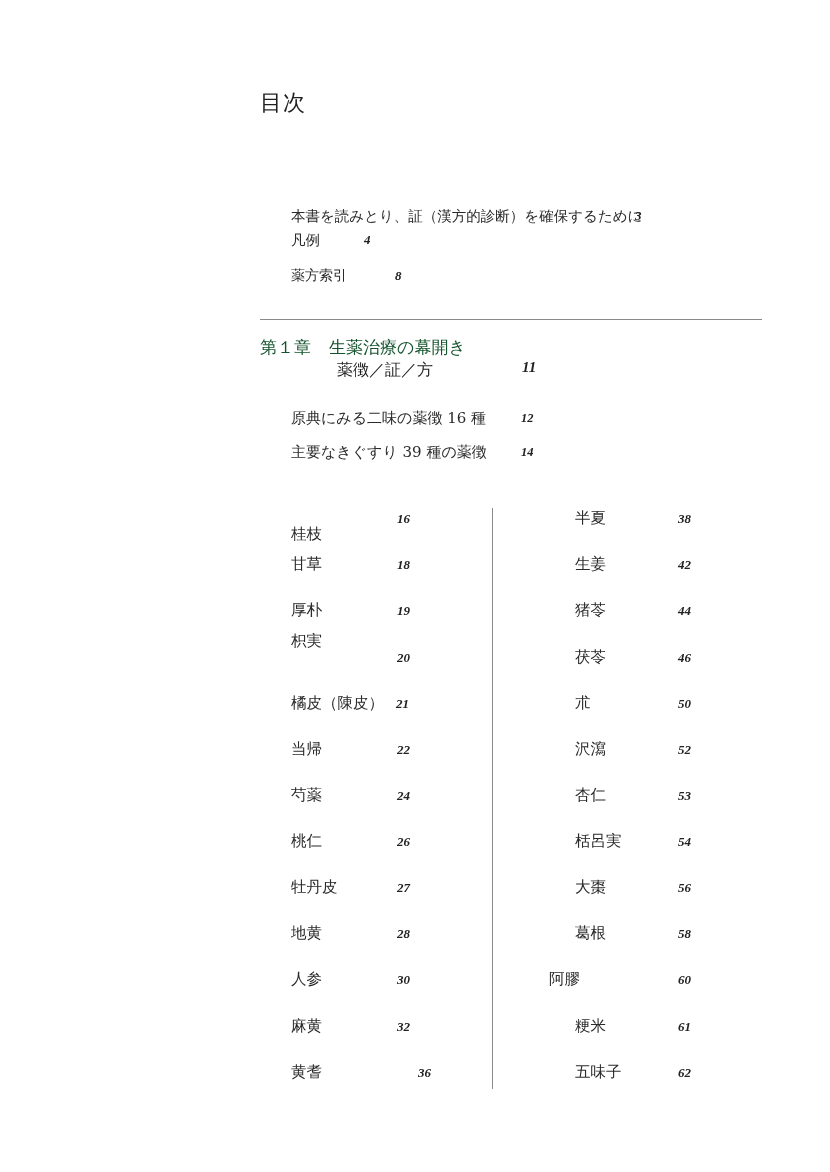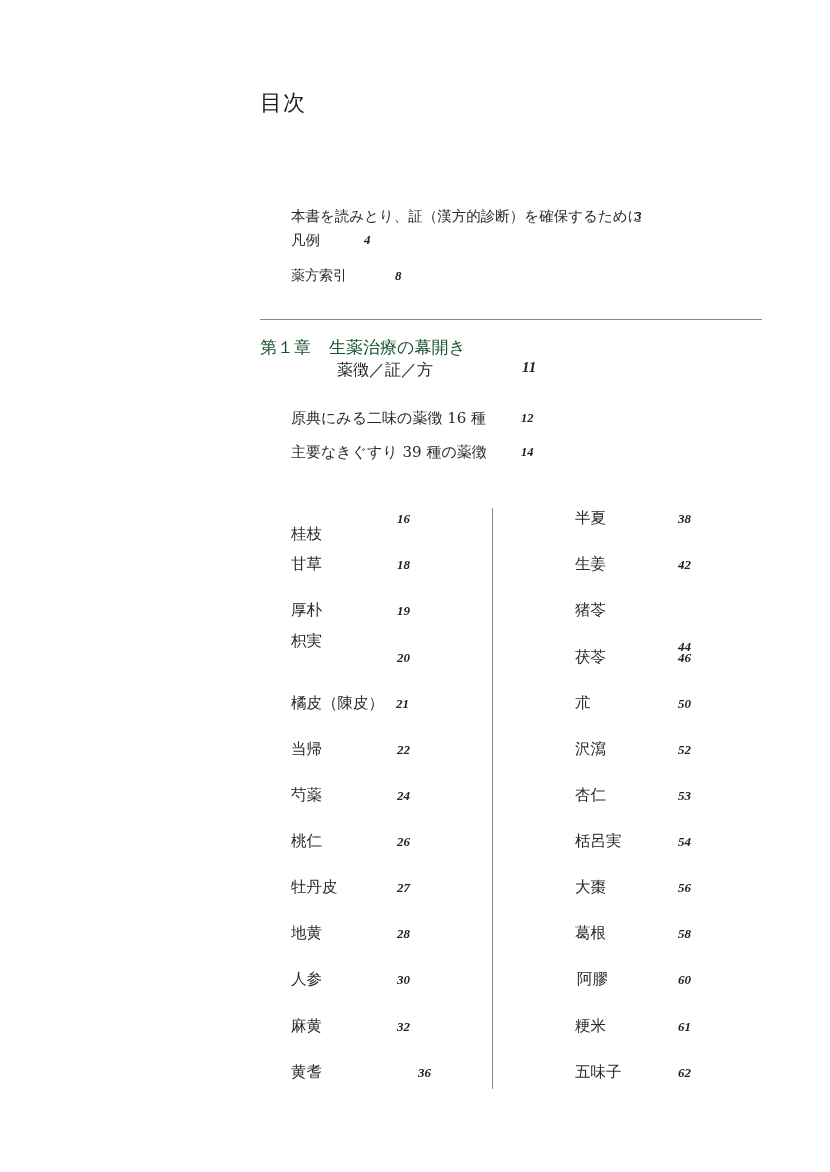--- a/index.html
+++ b/index.html
@@ -105,21 +105,21 @@
 </div>
 
 <div>
   <div class="abs serif herb" style="left:575px; top:508px;">半夏</div>
   <div class="abs num herb-num" style="left:678px; top:511px;">38</div>
 
   <div class="abs serif herb" style="left:575px; top:554px;">生姜</div>
   <div class="abs num herb-num" style="left:678px; top:557px;">42</div>
 
   <div class="abs serif herb" style="left:575px; top:600px;">猪苓</div>
-  <div class="abs num herb-num" style="left:678px; top:639px;">44</div>
+  <div class="abs num herb-num" style="left:678px; top:603px;">44</div>
 
   <div class="abs serif herb" style="left:575px; top:647px;">茯苓</div>
   <div class="abs num herb-num" style="left:678px; top:650px;">46</div>
 
   <div class="abs serif herb" style="left:575px; top:693px;">朮</div>
   <div class="abs num herb-num" style="left:678px; top:696px;">50</div>
 
   <div class="abs serif herb" style="left:575px; top:739px;">沢瀉</div>
   <div class="abs num herb-num" style="left:678px; top:742px;">52</div>
 
@@ -128,21 +128,21 @@
 
   <div class="abs serif herb" style="left:575px; top:831px;">栝呂実</div>
   <div class="abs num herb-num" style="left:678px; top:834px;">54</div>
 
   <div class="abs serif herb" style="left:575px; top:877px;">大棗</div>
   <div class="abs num herb-num" style="left:678px; top:880px;">56</div>
 
   <div class="abs serif herb" style="left:575px; top:923px;">葛根</div>
   <div class="abs num herb-num" style="left:678px; top:926px;">58</div>
 
-  <div class="abs serif herb" style="left:577px; top:969px;">阿膠</div>
+  <div class="abs serif herb" style="left:549px; top:969px;">阿膠</div>
   <div class="abs num herb-num" style="left:678px; top:972px;">60</div>
 
   <div class="abs serif herb" style="left:575px; top:1016px;">粳米</div>
   <div class="abs num herb-num" style="left:678px; top:1019px;">61</div>
 
   <div class="abs serif herb" style="left:575px; top:1062px;">五味子</div>
   <div class="abs num herb-num" style="left:678px; top:1065px;">62</div>
 </div>
 
 </body></html>

